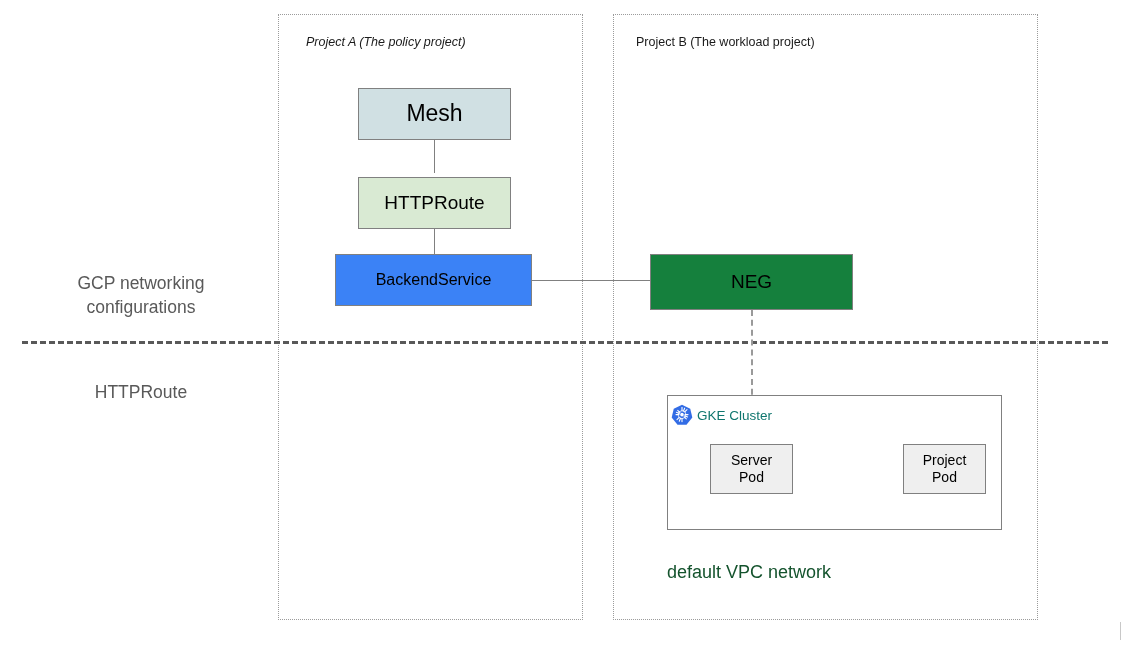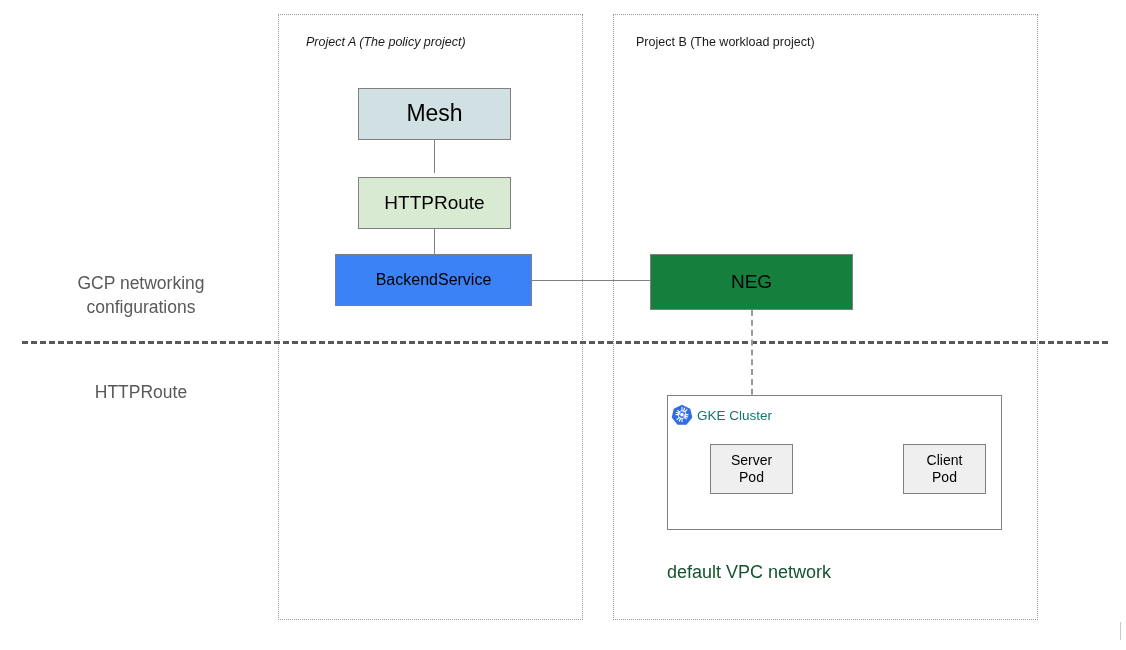--- a/index.html
+++ b/index.html
@@ -184,21 +184,21 @@
   </div>
 
   <div class="cluster-title" style="left:697px; top:408px;">GKE Cluster</div>
 
   <div class="node node-pod" style="left:710px; top:444px; width:83px; height:50px;">
     <span style="white-space:pre-line;">Server
 Pod</span>
   </div>
 
   <div class="node node-pod" style="left:903px; top:444px; width:83px; height:50px;">
-    <span style="white-space:pre-line;">Client
+    <span style="white-space:pre-line;">Project
 Pod</span>
   </div>
 
   <div class="vpc-label" style="left:667px; top:562px;">default VPC network</div>
 
   <div class="edge-tick" style="left:1120px; top:622px; height:18px;"></div>
 
 </div>
 
 </body></html>

